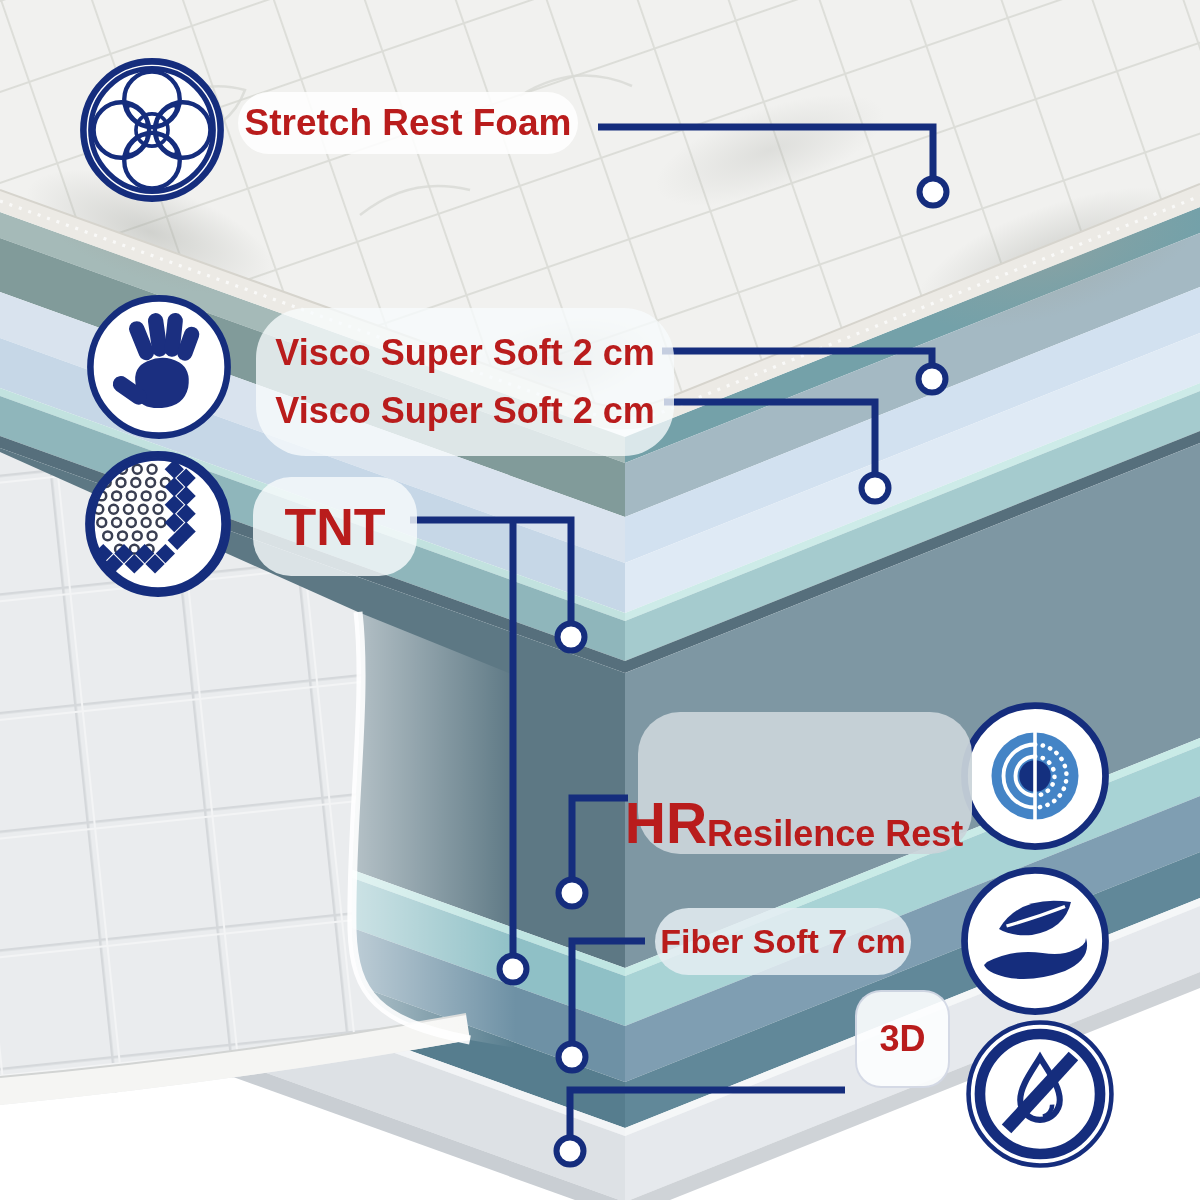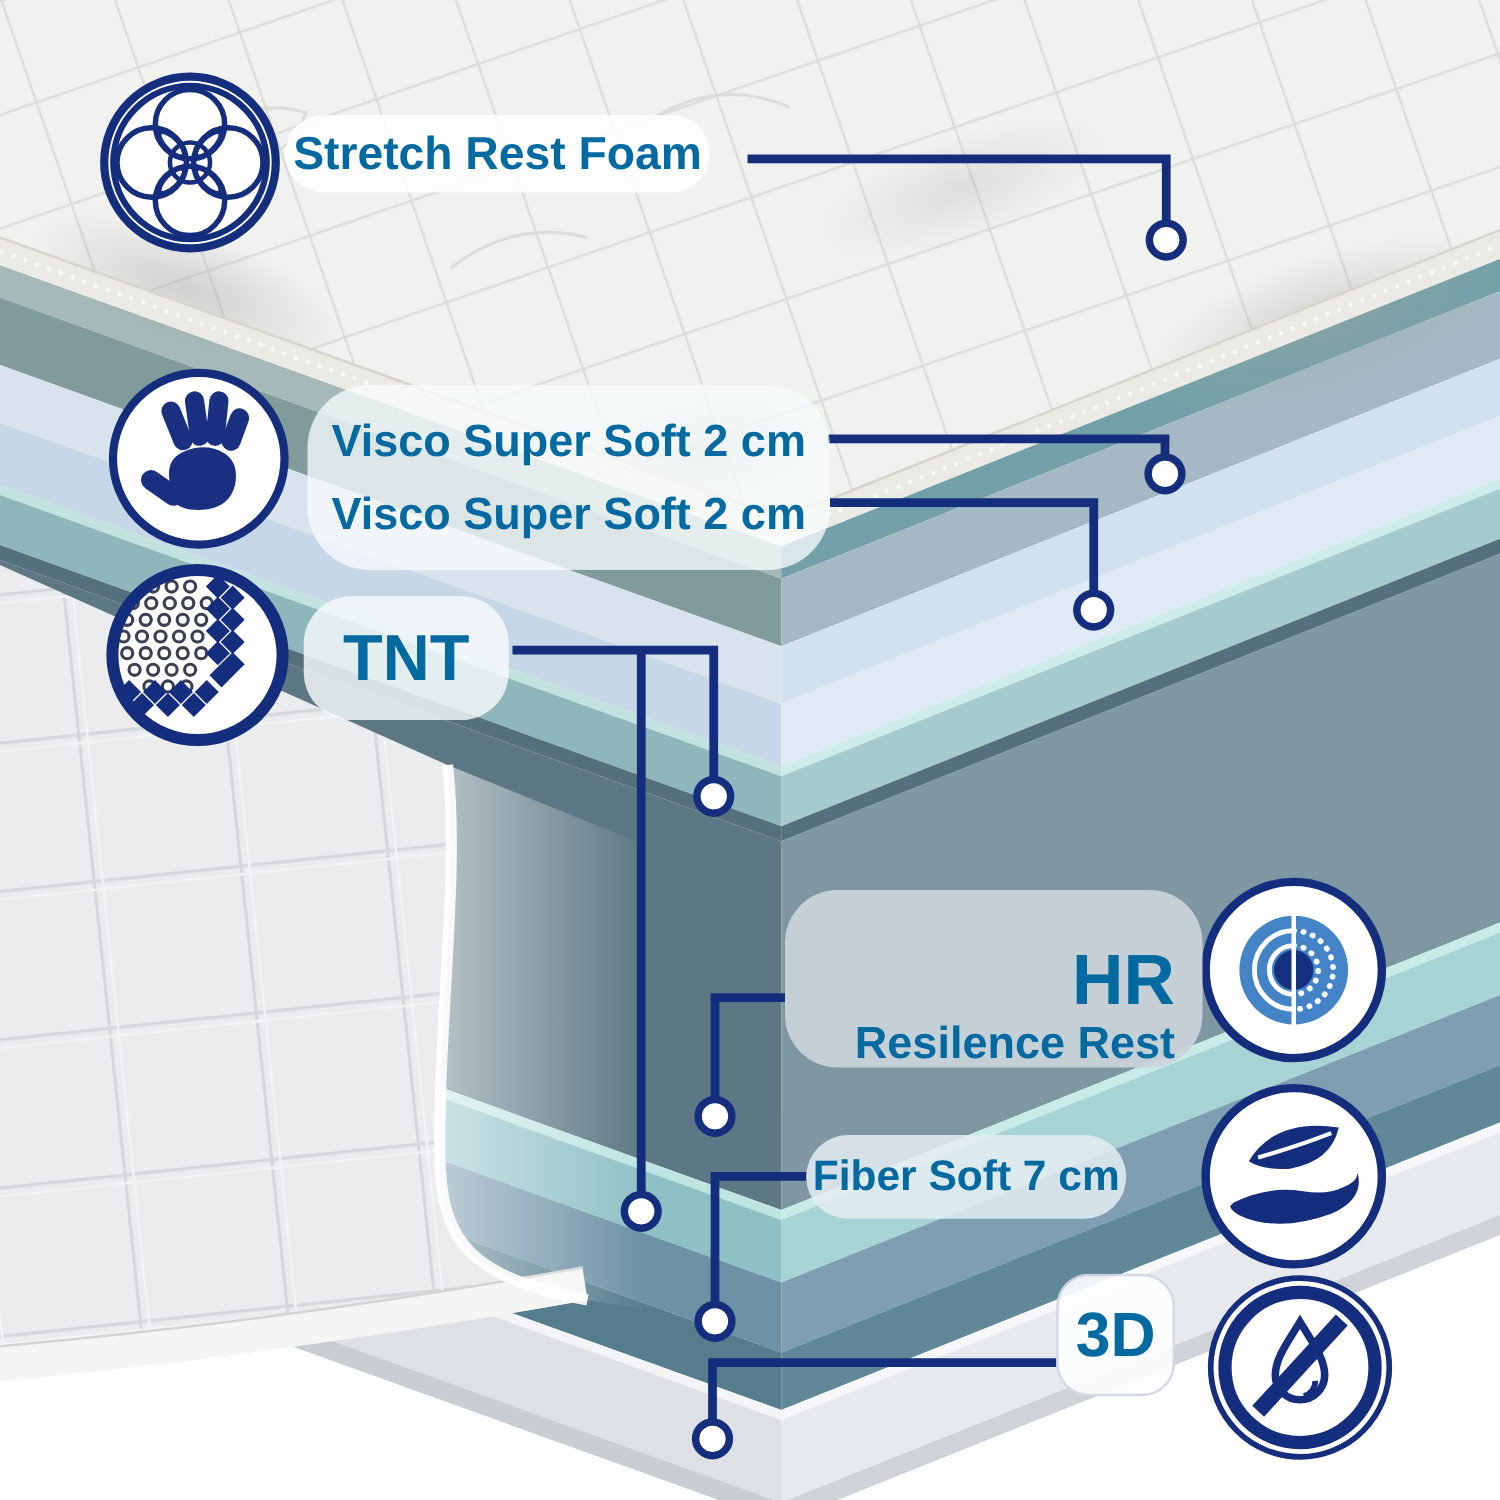--- a/index.html
+++ b/index.html
@@ -1,37 +1,37 @@
 <!DOCTYPE html>
 <html><head>
 <meta charset="utf-8">
 <style>
   html,body{margin:0;padding:0;background:#fff;}
   #stage{position:relative;width:1200px;height:1200px;overflow:hidden;background:#ffffff;
          font-family:"Liberation Sans",sans-serif;}
   #illustration{position:absolute;left:0;top:0;width:1200px;height:1200px;}
   .label{position:absolute;display:flex;align-items:center;justify-content:center;
-         color:#0369a1;font-weight:bold;font-family:"Liberation Sans",sans-serif;
-         box-sizing:border-box;white-space:nowrap;}
+         color:#b91c1c;font-weight:bold;font-family:"Liberation Sans",sans-serif;
+         box-sizing:border-box;white-space:nowrap;margin-left:10px;}
   #lbl-stretch{left:228px;top:92px;width:340px;height:62px;border-radius:31px;
                background:rgba(255,255,255,.86);font-size:37px;}
   #lbl-visco{left:246px;top:308px;width:418px;height:148px;border-radius:50px;
              background:rgba(247,251,252,.78);flex-direction:column;gap:18px;font-size:36px;}
   #lbl-visco .row{line-height:1.1;}
   #lbl-tnt{left:243px;top:477px;width:164px;height:99px;border-radius:38px;
            background:rgba(246,250,251,.82);font-size:52px;}
   #lbl-hr{left:628px;top:712px;width:334px;height:142px;border-radius:42px;
-          background:rgba(202,212,217,.93);flex-direction:column;align-items:flex-end;
-          justify-content:flex-end;padding-right:22px;}
+          background:rgba(202,212,217,.93);flex-direction:row;align-items:flex-end;
+          justify-content:center;padding-right:22px;}
   #lbl-hr .hr-main{font-size:57px;line-height:1.05;}
   #lbl-hr .hr-sub{font-size:36px;line-height:1.1;}
   #lbl-fiber{left:645px;top:908px;width:256px;height:67px;border-radius:34px;
              background:rgba(228,238,242,.86);font-size:34px;}
-  #lbl-3d{left:845px;top:1019px;width:95px;height:98px;border-radius:26px;
-          background:rgba(252,253,254,.92);font-size:50px;border:2px solid rgba(140,155,185,.35);}
+  #lbl-3d{left:845px;top:990px;width:95px;height:98px;border-radius:26px;
+          background:rgba(252,253,254,.92);font-size:36px;border:2px solid rgba(140,155,185,.35);}
   .icon{position:absolute;}
   .icon svg{display:block;width:100%;height:100%;}
   #ic-rings{left:79px;top:57px;width:146px;height:146px;}
   #ic-hand{left:86px;top:294px;width:146px;height:146px;}
   #ic-tnt{left:84px;top:450px;width:148px;height:148px;}
   #ic-hr{left:960px;top:701px;width:150px;height:150px;}
   #ic-fiber{left:960px;top:866px;width:150px;height:150px;}
   #ic-3d{left:964px;top:1018px;width:152px;height:152px;}
 </style>
 </head>

